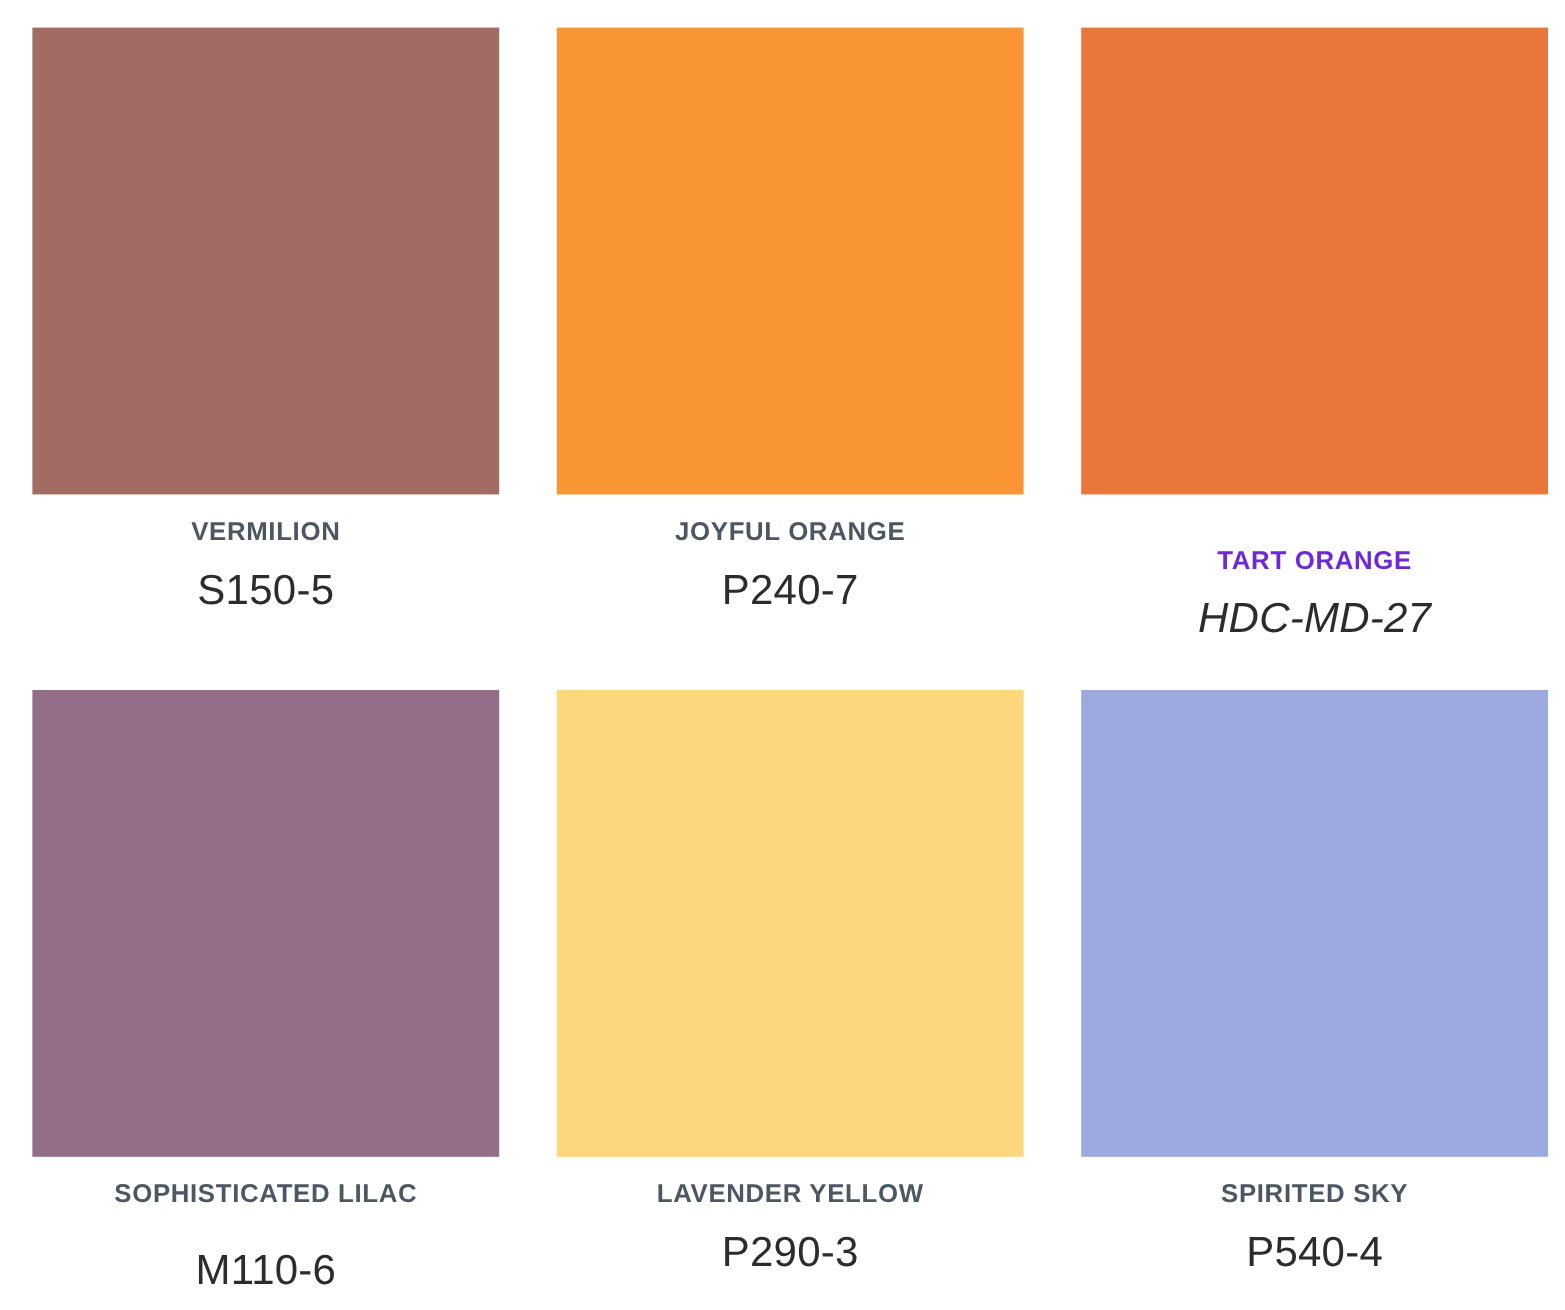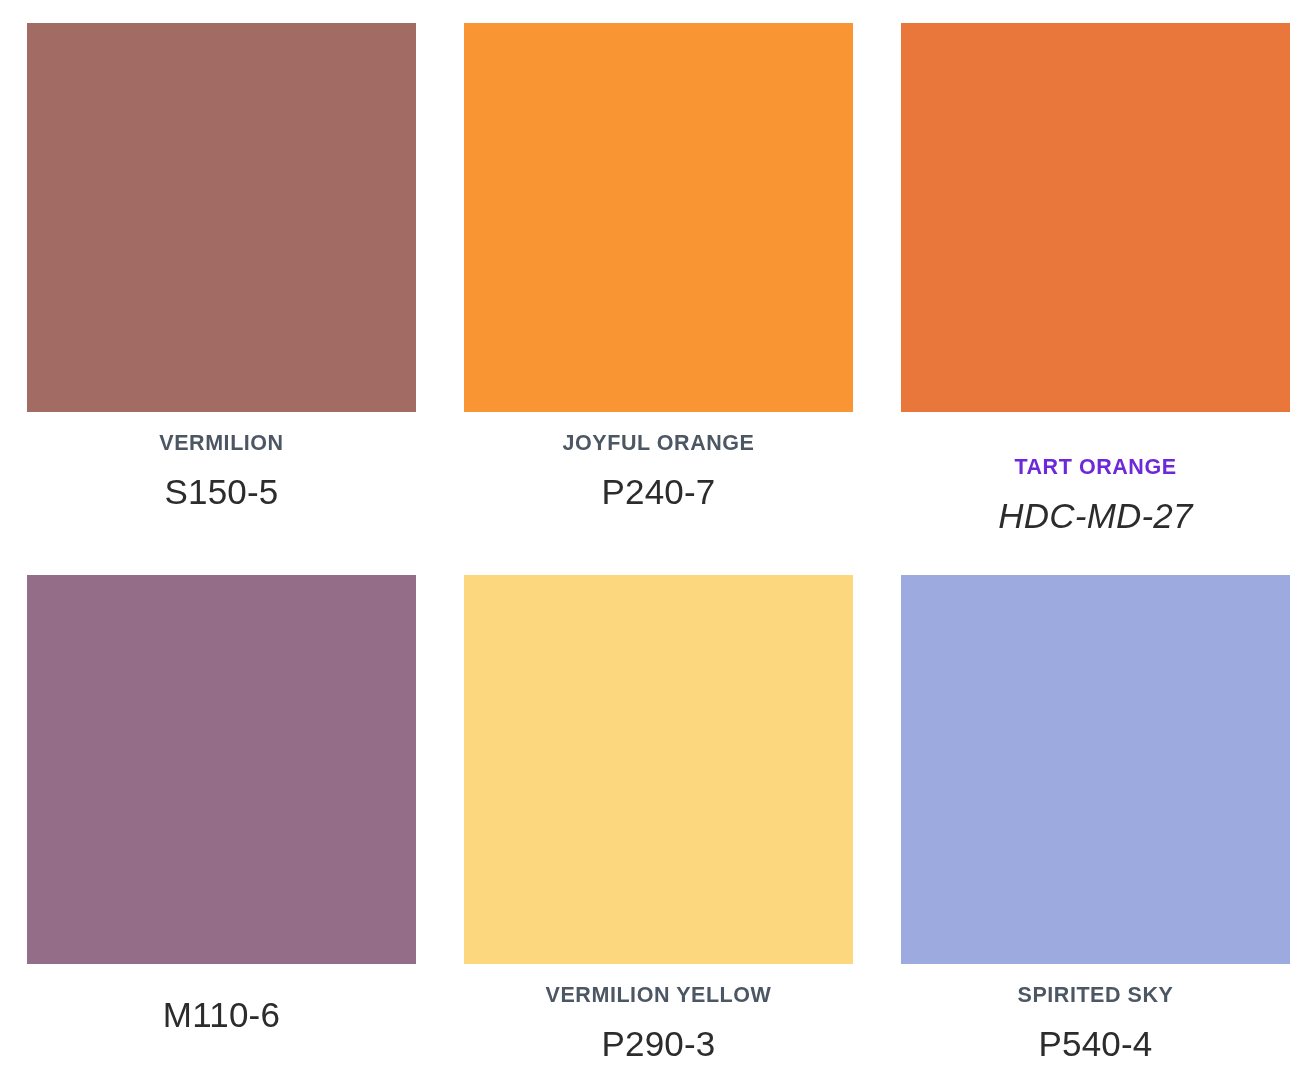--- a/index.html
+++ b/index.html
@@ -82,26 +82,27 @@
   </div>
 
   <div class="swatch-card">
     <div class="swatch-chip" style="background-color: rgb(233, 118, 59);"></div>
     <div class="swatch-name" style="color: #6d28d9; margin-top: 44px;">TART ORANGE</div>
     <div class="swatch-code" style="color: rgb(44, 44, 44); font-style: italic;">HDC-MD-27</div>
   </div>
 
   <div class="swatch-card">
     <div class="swatch-chip" style="background-color: rgb(148, 109, 137);"></div>
+    <div class="swatch-name" style="color: rgb(76, 87, 99);">SOPHISTICATED LILAC</div>
     <div class="swatch-code" style="color: rgb(44, 44, 44); margin-top: 32px;">M110-6</div>
   </div>
 
   <div class="swatch-card">
     <div class="swatch-chip" style="background-color: rgb(253, 215, 126);"></div>
-    <div class="swatch-name" style="color: rgb(76, 87, 99);">VERMILION YELLOW</div>
+    <div class="swatch-name" style="color: rgb(76, 87, 99);">LAVENDER YELLOW</div>
     <div class="swatch-code" style="color: rgb(44, 44, 44);">P290-3</div>
   </div>
 
   <div class="swatch-card">
     <div class="swatch-chip" style="background-color: rgb(157, 170, 223);"></div>
     <div class="swatch-name" style="color: rgb(76, 87, 99);">SPIRITED SKY</div>
     <div class="swatch-code" style="color: rgb(44, 44, 44);">P540-4</div>
   </div>
 
 </main>

